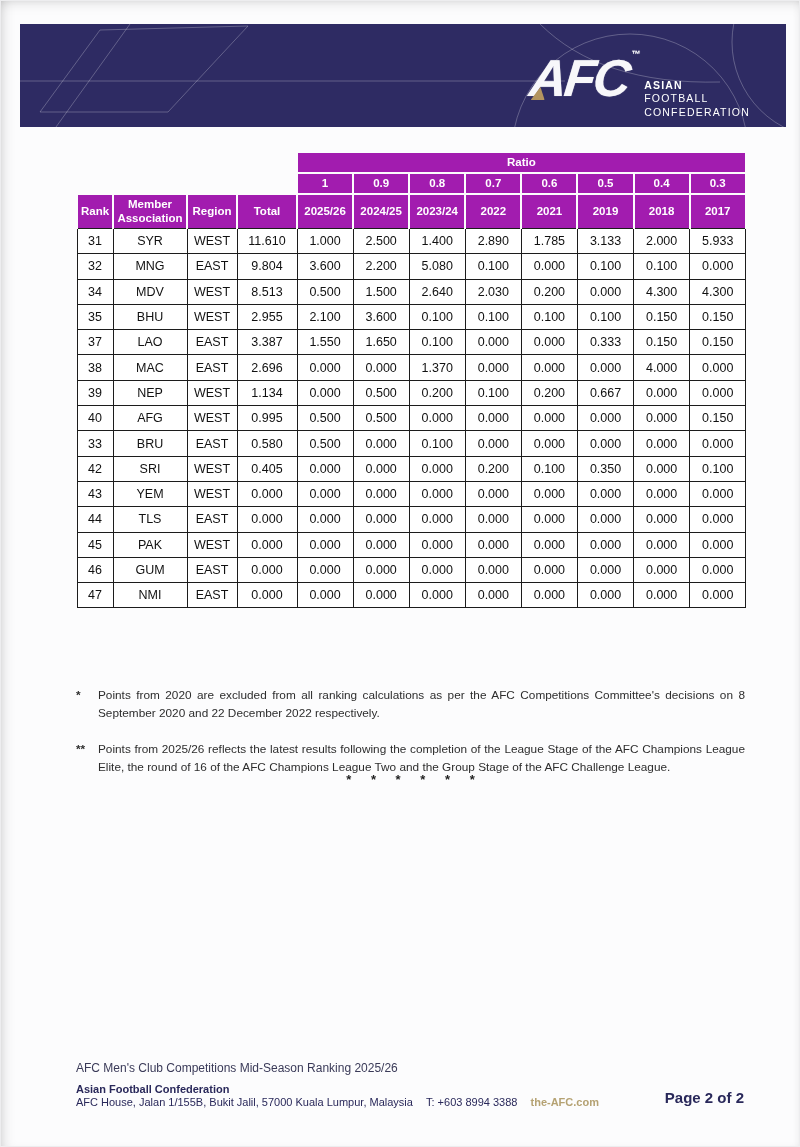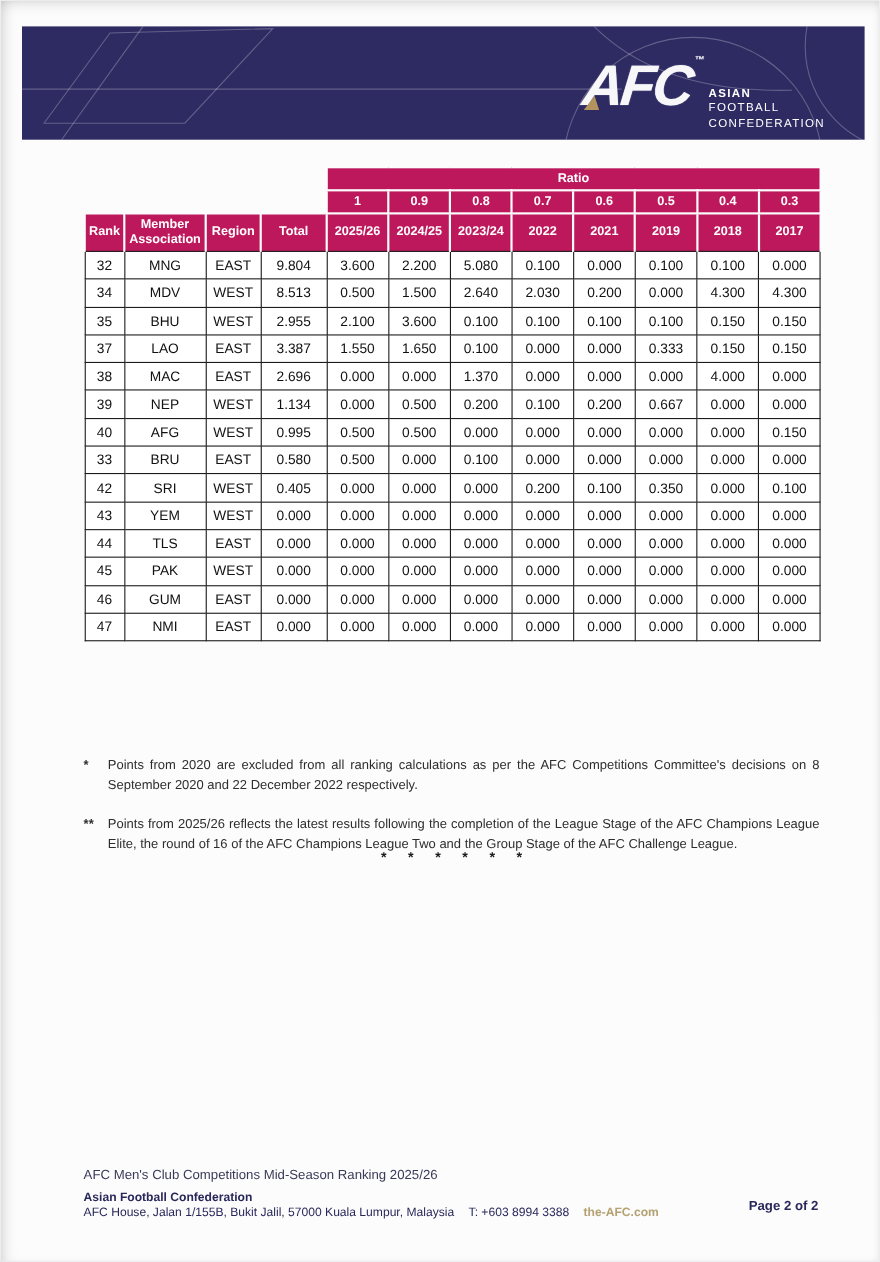--- a/index.html
+++ b/index.html
@@ -25,21 +25,21 @@
   .gold-wedge{position:absolute;left:3px;bottom:4px;width:14px;height:13px;
     background:#b3945f;clip-path:polygon(0 100%,100% 100%,60% 0);}
   .wordmark{color:#fff;font-size:10.5px;letter-spacing:1.2px;line-height:1.3;}
   .wordmark .wm-bold{font-weight:bold;margin-top:43px;}
 
   
   table.ranking{position:absolute;left:76px;top:151px;width:669px;
     border-collapse:collapse;table-layout:fixed;}
   .ranking td,.ranking th{padding:0;text-align:center;vertical-align:middle;}
   .blank{border:none;background:transparent;}
-  .hcell{background:#be185d;color:#fff;font-weight:bold;font-size:11.5px;
+  .hcell{background:#a21caf;color:#fff;font-weight:bold;font-size:11.5px;
     border:2px solid #fcfcfd;line-height:1.15;}
   tr.hr1 .hcell{height:19px;}
   tr.hr2 .hcell{height:19px;}
   tr.hr3 .hcell{height:33px;border-bottom:1.5px solid #1c1c1c;}
   .ranking tbody td{background:#fff;border:1.5px solid #1c1c1c;height:24.3px;
     font-size:12.5px;color:#111;}
 
   
   .footnotes{position:absolute;left:76px;top:687px;width:669px;}
   .footnote{display:flex;margin-bottom:19px;font-size:11.8px;color:#2d2d2d;line-height:1.5;}
@@ -47,21 +47,21 @@
   .footnote .fn-text{flex:1;text-align:justify;}
   .separator{position:absolute;left:76px;top:772px;width:669px;text-align:center;
     font-size:13px;font-weight:bold;color:#1e1e1e;word-spacing:16px;}
 
   
   .doc-title{position:absolute;left:76px;top:1061px;font-size:12px;color:#3a3a58;}
   .org-name{position:absolute;left:76px;top:1083px;font-size:11px;font-weight:bold;color:#29285a;text-align:right;}
   .address-line{position:absolute;left:76px;top:1096px;font-size:11px;color:#29285a;}
   .address-line .phone{margin-left:10px;}
   .address-line .website{margin-left:10px;color:#b5a273;font-weight:bold;}
-  .page-num{position:absolute;right:56px;top:1089px;font-size:12px;font-weight:bold;color:#29285a;}
+  .page-num{position:absolute;right:56px;top:1089px;font-size:15px;font-weight:bold;color:#29285a;}
 </style>
 </head>
 <body>
 
 <div class="page">
 
   <div class="banner">
     <svg viewBox="0 0 766 103" fill="none" stroke="rgba(255,255,255,0.25)" stroke-width="1">
       <path d="M20 88 L80 6 L228 2 L148 88 Z"></path>
       <path d="M0 57 L545 57"></path>
@@ -118,20 +118,34 @@
           <th class="hcell">2023/24</th>
           <th class="hcell">2022</th>
           <th class="hcell">2021</th>
           <th class="hcell">2019</th>
           <th class="hcell">2018</th>
           <th class="hcell">2017</th>
         </tr>
     </thead>
     <tbody id="table-body">
         <tr>
+          <td>31</td>
+          <td>SYR</td>
+          <td>WEST</td>
+          <td>11.610</td>
+          <td>1.000</td>
+          <td>2.500</td>
+          <td>1.400</td>
+          <td>2.890</td>
+          <td>1.785</td>
+          <td>3.133</td>
+          <td>2.000</td>
+          <td>5.933</td>
+        </tr>
+        <tr>
           <td>32</td>
           <td>MNG</td>
           <td>EAST</td>
           <td>9.804</td>
           <td>3.600</td>
           <td>2.200</td>
           <td>5.080</td>
           <td>0.100</td>
           <td>0.000</td>
           <td>0.100</td>

